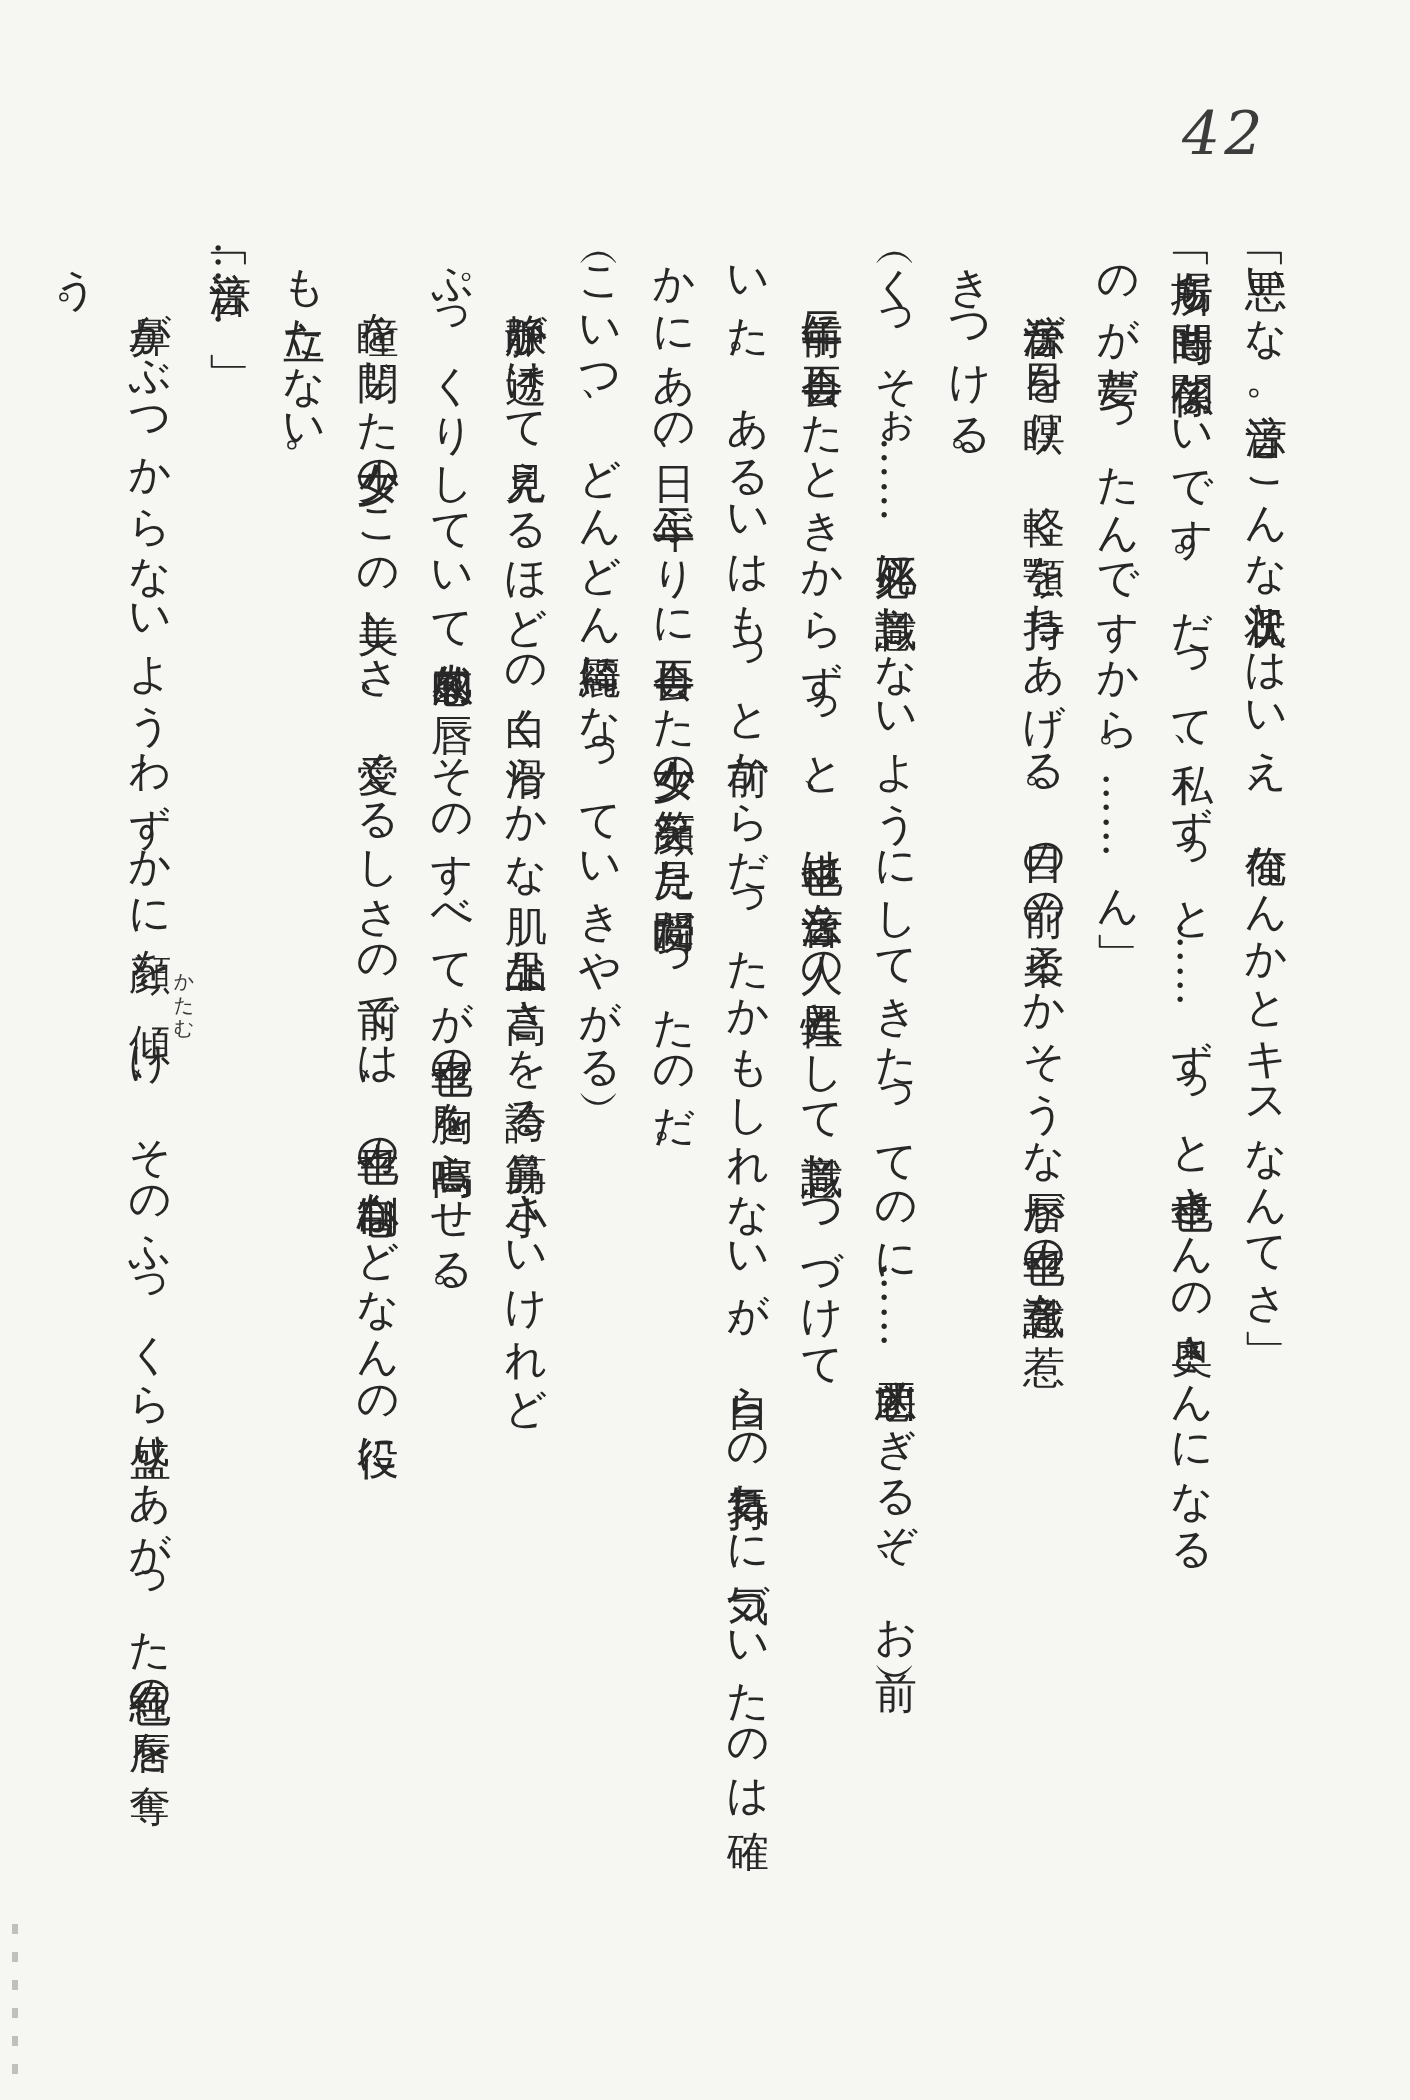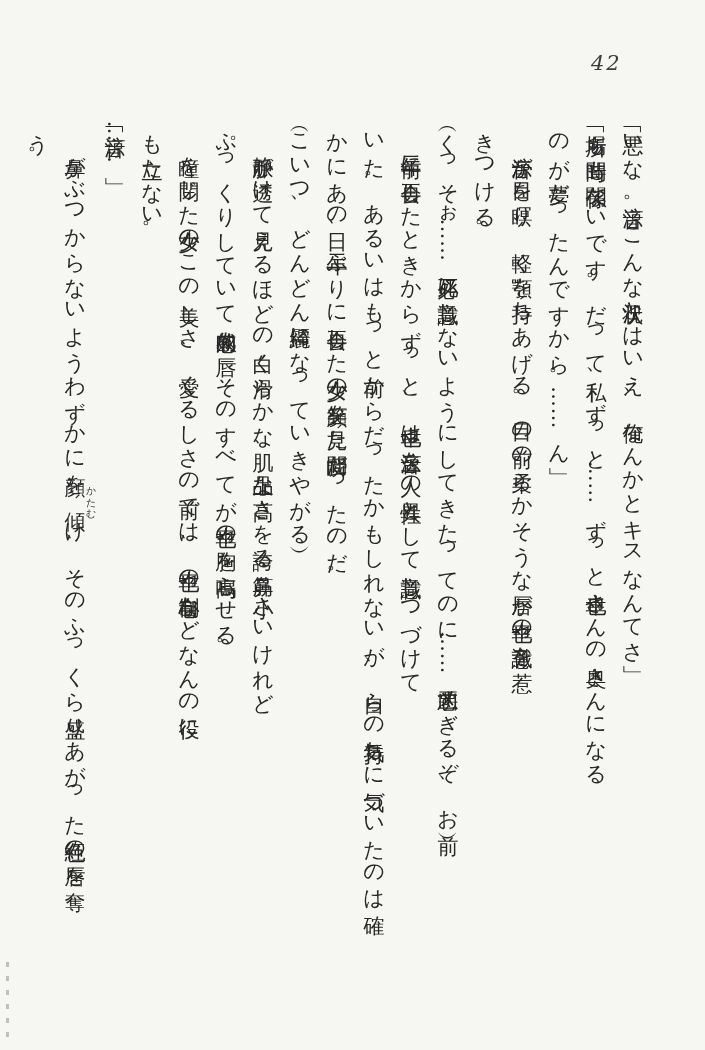--- a/index.html
+++ b/index.html
@@ -14,21 +14,21 @@
     width: 705px;
     height: 1050px;
     background: #f6f6f3;
     overflow: hidden;
     font-family: "DejaVu Serif", "Liberation Serif", serif;
   }
   .page-number {
     position: absolute;
     top: 53px;
     left: 591px;
-    font-size: 21px;
+    font-size: 30px;
     font-style: italic;
     color: #3c3c3c;
     letter-spacing: 2px;
     line-height: 1;
   }
   .text-block {
     position: absolute;
     top: 119px;
     right: 54px;
     height: 822px;

